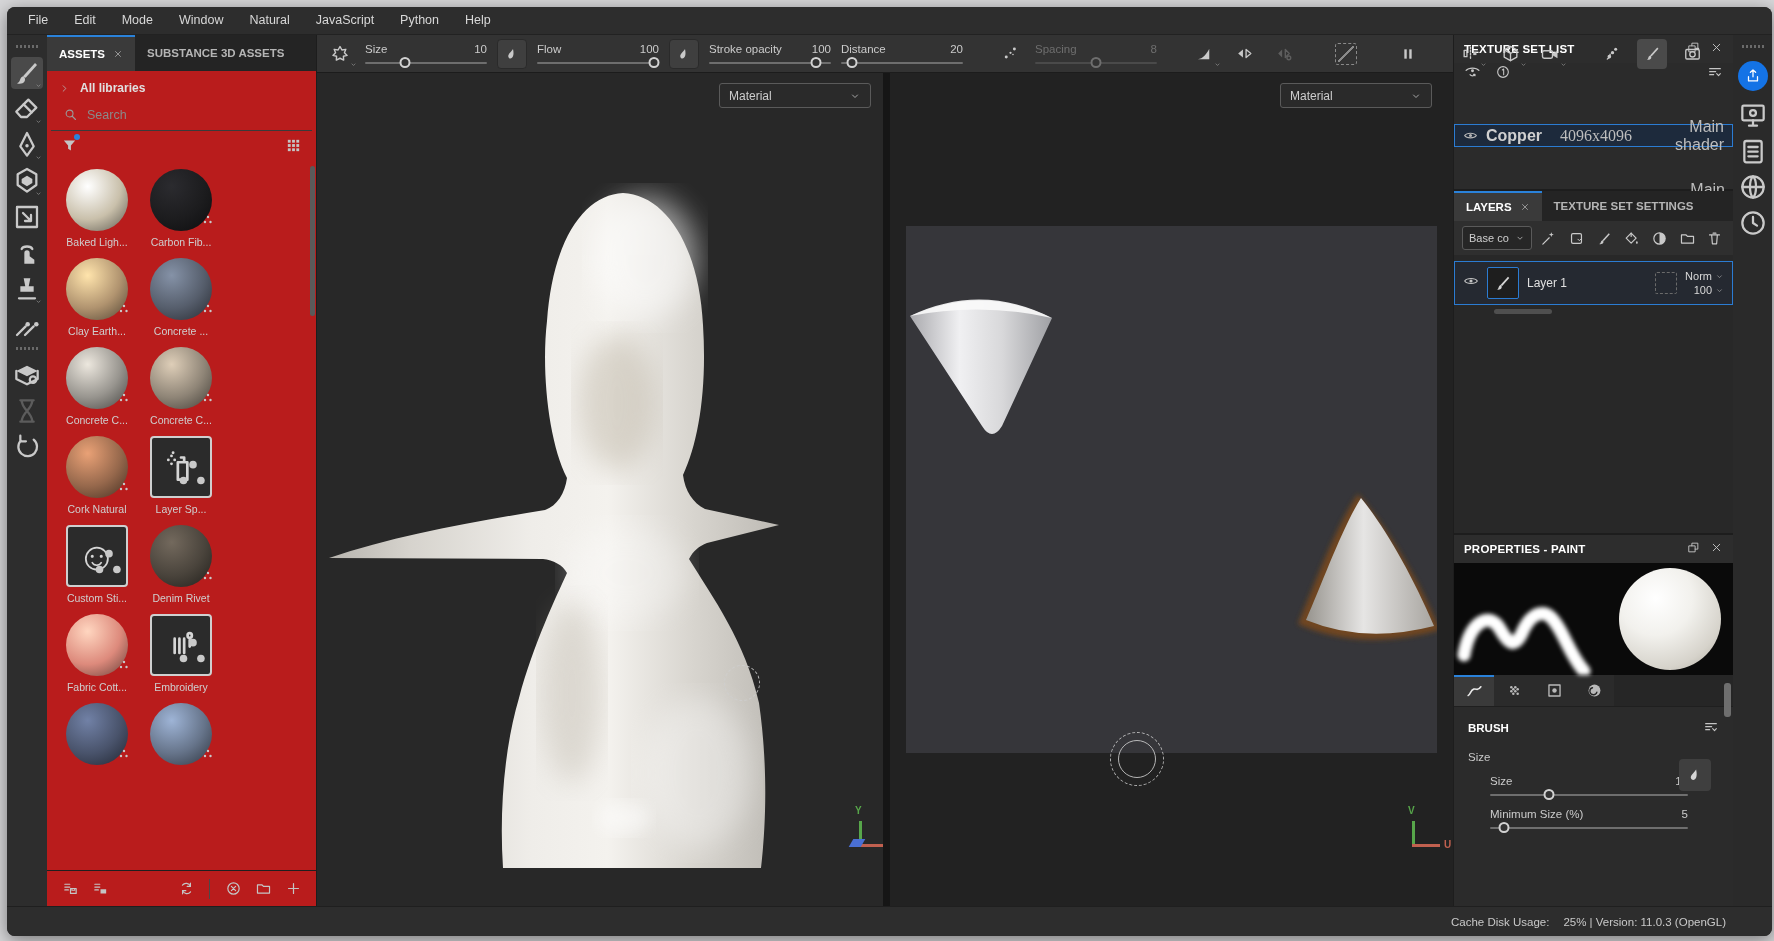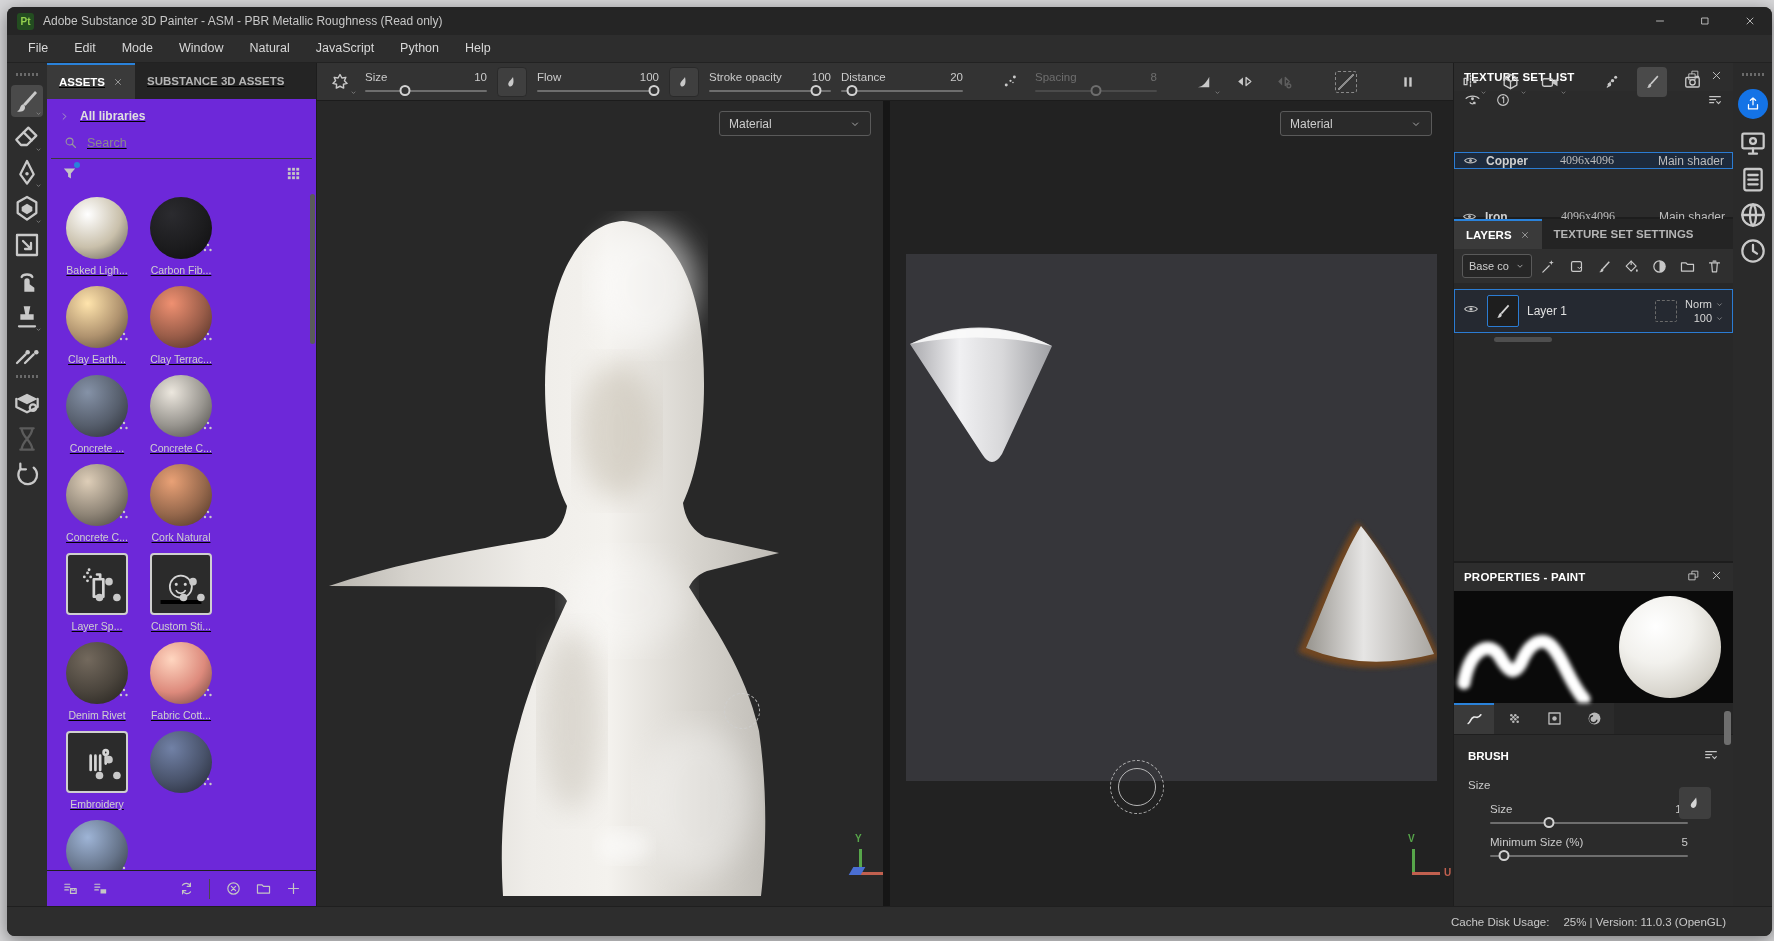--- a/index.html
+++ b/index.html
@@ -34,21 +34,21 @@
           display:flex; align-items:center; justify-content:center; color:#c9c9c9; }
   .tool svg { width:19px; height:19px; }
   .tool.active { background:#4a4a4a; }
   .tool.disabled { color:#5c5c5c; }
   .tool .chv { position:absolute; right:0px; bottom:-1px; width:9px; height:9px; color:#9a9a9a; }
   .roundbtn { width:30px; height:30px; border-radius:50%; margin:6px 0; display:flex; align-items:center; justify-content:center; color:#c2c2c2; }
   .roundbtn svg { width:18px; height:18px; }
   .roundbtn.blue { background:#1473e6; color:#fff; }
 
   
-  .assets { width:270px; background:#6d28d9; display:flex; flex-direction:column; flex:none; border-right:1px solid #1d1d1d;text-decoration:underline; }
+  .assets { width:270px; background:#b91c1c; display:flex; flex-direction:column; flex:none; border-right:1px solid #1d1d1d; }
   .tabbar { height:36px; display:flex; background:#242424; flex:none; }
   .tab { padding:0 12px; display:flex; align-items:center; gap:8px; font-size:11.5px; font-weight:bold;
          color:#b5b5b5; background:#242424; }
   .tab.active { background:#3a3a3a; color:#fff; border-top:2px solid #2a82da; }
   .tab .tclose { color:#bbb; } .tab .tclose svg { width:10px; height:10px; }
   .libsrow { display:flex; align-items:center; gap:10px; padding:10px 4px 6px 12px; color:#e0e0e0; font-size:12px; font-weight:bold; }
   .libsrow svg { width:11px; height:11px; color:#bbb; }
   .searchrow { display:flex; align-items:center; gap:9px; padding:6px 12px 8px; border-bottom:1px solid #3a3a3a; margin:0 4px; }
   .searchrow svg { width:15px; height:15px; color:#9a9a9a; }
   .searchrow input { background:transparent; border:none; outline:none; color:#cfcfcf; font-size:12.5px; width:170px; font-family:inherit; }
@@ -121,21 +121,21 @@
   
   .rightcol { width:280px; flex:none; display:flex; flex-direction:column; background:#2b2b2b; border-left:1px solid #1d1d1d; }
   .phead { height:28px; background:#2d2d2d; display:flex; align-items:center; padding:0 10px; gap:10px; flex:none; }
   .phead .ptitle { color:#fff; font-size:11.5px; font-weight:bold; letter-spacing:.2px; }
   .phead .pico { margin-left:auto; color:#c5c5c5; } .phead .pico svg { width:13px; height:13px; }
   .phead .pico2 { color:#c5c5c5; } .phead .pico2 svg { width:13px; height:13px; }
 
   .tslpanel { height:156px; flex:none; display:flex; flex-direction:column; border-bottom:2px solid #1d1d1d; }
   .tslbar { height:26px; display:flex; align-items:center; padding:0 10px; gap:14px; color:#c5c5c5; }
   .tslbar svg { width:16px; height:16px; }
-  .tslrow { height:23px; display:flex; align-items:center; gap:8px; padding:0 8px; font-size:12px; color:#d0d0d0;margin-top:40px; }
+  .tslrow { height:23px; display:flex; align-items:center; gap:8px; padding:0 8px; font-size:16px; color:#d0d0d0;margin-top:40px; }
   .tslrow svg { width:15px; height:15px; color:#b5b5b5; }
   .tslrow .tname { font-weight:bold; flex:1; }
   .tslrow .tres { width:78px; color:#bdbdbd;font-family:Liberation Serif, serif; }
   .tslrow .tshd { width:78px; text-align:right; color:#bdbdbd; }
   .tslrow.sel { background:#1d2a3c; border:1px solid #2b7cd3; }
 
   .layerspanel { height:344px; flex:none; display:flex; flex-direction:column; border-bottom:2px solid #1d1d1d; background:#282828; }
   .ltoolbar { height:34px; display:flex; align-items:center; gap:7px; padding:0 8px; background:#2f2f2f; flex:none; }
   .blenddrop { width:76px; height:24px; border:1px solid #5a5a5a; border-radius:3px; background:#262626;
                display:flex; align-items:center; justify-content:space-between; padding:0 6px; color:#cfcfcf; font-size:11px; }
@@ -180,41 +180,20 @@
   .statusbar { height:30px; background:#2d2d2d; border-top:1px solid #1f1f1f; display:flex; align-items:center;
                justify-content:flex-end; padding-right:46px; gap:14px; color:#c9c9c9; font-size:11.5px; flex:none; }
 
   svg.ic { fill:none; stroke:currentColor; stroke-width:1.7; stroke-linecap:round; stroke-linejoin:round; display:block; }
 </style>
 </head>
 <body>
 
 <div class="window">
 
-  <div class="titlebar">
-    <span class="appicon">Pt</span>
-    <span class="wtitle">Adobe Substance 3D Painter - ASM - PBR Metallic Roughness (Read only)</span>
-    <div class="wincontrols">
-      <span class="winbtn">
-          <svg class="ic" viewBox="0 0 24 24">
-            <path d="M5 12h14"></path>
-          </svg>
-        </span>
-      <span class="winbtn">
-          <svg class="ic" viewBox="0 0 24 24">
-            <rect x="6" y="6" width="12" height="12"></rect>
-          </svg>
-        </span>
-      <span class="winbtn">
-          <svg class="ic" viewBox="0 0 24 24">
-            <path d="M6 6l12 12M18 6L6 18"></path>
-          </svg>
-        </span>
-    </div>
-  </div>
 
   <div class="menubar">
     <span class="menuitem">File</span>
     <span class="menuitem">Edit</span>
     <span class="menuitem">Mode</span>
     <span class="menuitem">Window</span>
     <span class="menuitem">Natural</span>
     <span class="menuitem">JavaScript</span>
     <span class="menuitem">Python</span>
     <span class="menuitem">Help</span>
@@ -411,32 +390,20 @@
             <div class="thumb" style="background: radial-gradient(circle at 35% 28%, rgb(255, 228, 172), rgb(176, 147, 111) 55%, rgb(79, 66, 50));">
               <span class="bdots"><svg width="12" height="12" viewBox="0 0 12 12">
                   <g fill="#c9c9c9">
                     <circle cx="3" cy="9" r="1.2"></circle>
                     <circle cx="8.5" cy="9" r="1.2"></circle>
                     <circle cx="6" cy="4" r="1.2"></circle>
                   </g>
                 </svg></span>
             </div>
             <div class="alabel">Clay Earth...</div>
-          </div>
-          <div class="acell">
-            <div class="thumb" style="background: radial-gradient(circle at 35% 28%, rgb(239, 144, 113), rgb(154, 93, 73) 55%, rgb(69, 42, 33));">
-              <span class="bdots"><svg width="12" height="12" viewBox="0 0 12 12">
-                  <g fill="#c9c9c9">
-                    <circle cx="3" cy="9" r="1.2"></circle>
-                    <circle cx="8.5" cy="9" r="1.2"></circle>
-                    <circle cx="6" cy="4" r="1.2"></circle>
-                  </g>
-                </svg></span>
-            </div>
-            <div class="alabel">Clay Terrac...</div>
           </div>
           <div class="acell">
             <div class="thumb" style="background: radial-gradient(circle at 35% 28%, rgb(133, 146, 167), rgb(86, 94, 108) 55%, rgb(39, 42, 49));">
               <span class="bdots"><svg width="12" height="12" viewBox="0 0 12 12">
                   <g fill="#c9c9c9">
                     <circle cx="3" cy="9" r="1.2"></circle>
                     <circle cx="8.5" cy="9" r="1.2"></circle>
                     <circle cx="6" cy="4" r="1.2"></circle>
                   </g>
                 </svg></span>

